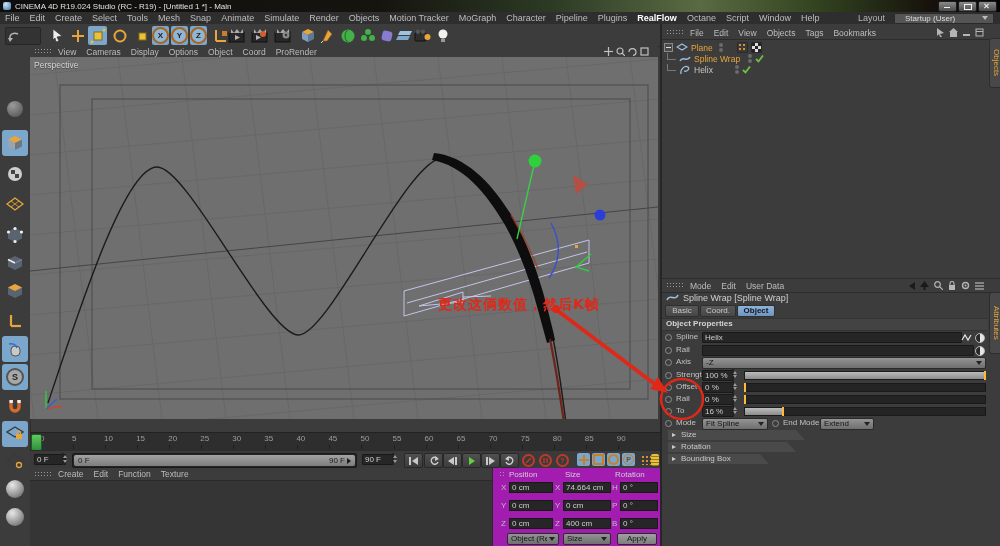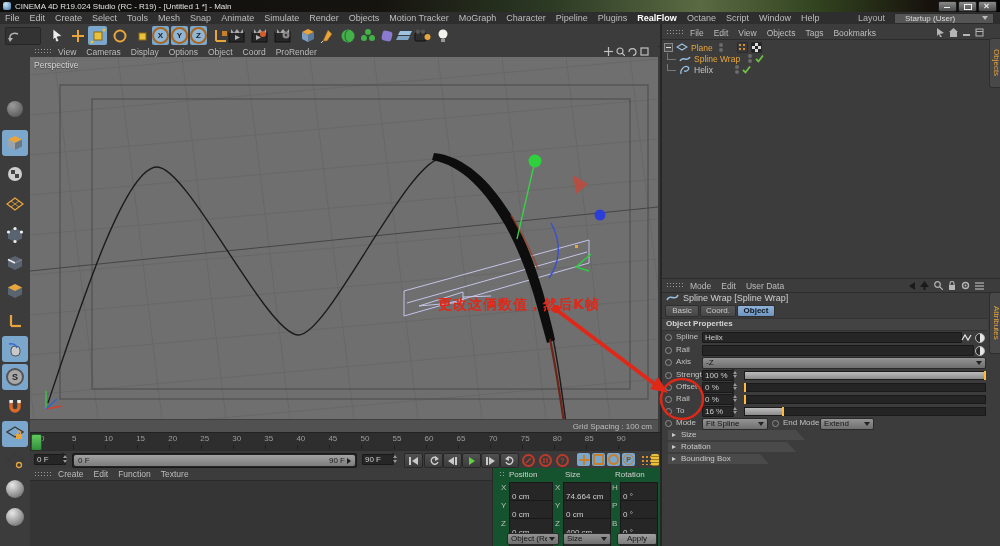--- a/index.html
+++ b/index.html
@@ -55,24 +55,24 @@
   .tri-l{border-top:4px solid transparent;border-bottom:4px solid transparent;border-right:6px solid #c9c9c9}
   .vbar{width:2px;height:8px;background:#c9c9c9}
   .grn{border-left-color:#5fd13f!important}
   .rc{position:absolute;top:3px;width:9px;height:9px;border:2px solid #c03a2a;border-radius:50%;display:flex;align-items:center;justify-content:center;color:#c03a2a;font-size:7px;font-weight:bold}
   .kf{position:absolute;top:2px;width:13px;height:13px;background:#7ba7cc;border-radius:2px;display:flex;align-items:center;justify-content:center}
   
   .matmgr{left:30px;top:468px;width:462px;height:78px;background:#353535}
   .matmenu{position:absolute;left:0;top:0;width:100%;height:12px;background:#3c3c3c;border-bottom:1px solid #2a2a2a;display:flex;align-items:center;font-size:8.5px;color:#bdbdbd}
   .matmenu span{padding:0 5px}
   
-  .coords{left:492px;top:468px;width:168px;height:78px;background:#14532d;border-left:1px solid #2a2a2a;font-size:8px}
+  .coords{left:492px;top:468px;width:168px;height:78px;background:#a21caf;border-left:1px solid #2a2a2a;font-size:8px}
   .cohead{position:absolute;top:2px;color:#cfcfcf}
   .colab{position:absolute;color:#bdbdbd}
-  .cofld{position:absolute;height:9px;background:#262626;border:1px solid #191919;color:#cdcdcd;font-size:8px;line-height:9px;padding:9px 2px}
+  .cofld{position:absolute;height:9px;background:#262626;border:1px solid #191919;color:#cdcdcd;font-size:8px;line-height:9px;padding:0 2px}
   .dd{background:linear-gradient(#949494,#6f6f6f);border:1px solid #2a2a2a;border-radius:2px;color:#141414;font-size:8px;line-height:10px;padding:0 3px;display:flex;align-items:center;justify-content:space-between}
   .dd i{border-left:3px solid transparent;border-right:3px solid transparent;border-top:4px solid #222;margin-left:2px}
   .applybtn{background:linear-gradient(#a0a0a0,#7d7d7d);border:1px solid #2a2a2a;border-radius:2px;color:#141414;font-size:8px;line-height:10px;text-align:center}
   
   .rpanel{left:660px;top:24px;width:340px;height:522px;background:#3c3c3c;border-left:2px solid #262626;box-sizing:border-box}
   .pmenu{position:absolute;left:0;width:338px;height:13px;background:#3c3c3c;border-bottom:1px solid #2c2c2c;display:flex;align-items:center;font-size:8.5px;color:#bdbdbd}
   .pmenu span{padding:0 5px}
   .gicon{width:7px;height:7px;background-image:radial-gradient(#9a9a9a 0.8px,transparent 0.9px);background-size:3px 3px;margin:0 2px 0 4px;flex:none}
   .orow{position:absolute;height:11px;display:flex;align-items:center;font-size:8.5px}
   .oname{padding-left:3px}
@@ -451,21 +451,20 @@
       <path d="M521,166 C531,184 531,204 519,221" stroke="#3a4fd0" stroke-width="1.4" fill="none"></path>
       <polyline points="561,197 546,210 559,214" stroke="#2ecc40" stroke-width="1.5" fill="none"></polyline>
     </g>
     <g stroke-width="1.3">
       <line x1="16" y1="352" x2="16" y2="334" stroke="#2ecc40"></line>
       <line x1="16" y1="352" x2="32" y2="349" stroke="#d04030"></line>
       <line x1="16" y1="352" x2="27" y2="342" stroke="#3060d0"></line>
     </g>
   </svg>
   <div class="abs vplabel">Perspective</div>
-  <div class="abs vpstatus">Grid Spacing : 100 cm</div>
 
   <div class="abs timeline">
     <div class="ruler">
         <span class="tick">0</span>
         <span class="tick">5</span>
         <span class="tick">10</span>
         <span class="tick">15</span>
         <span class="tick">20</span>
         <span class="tick">25</span>
         <span class="tick">30</span>

